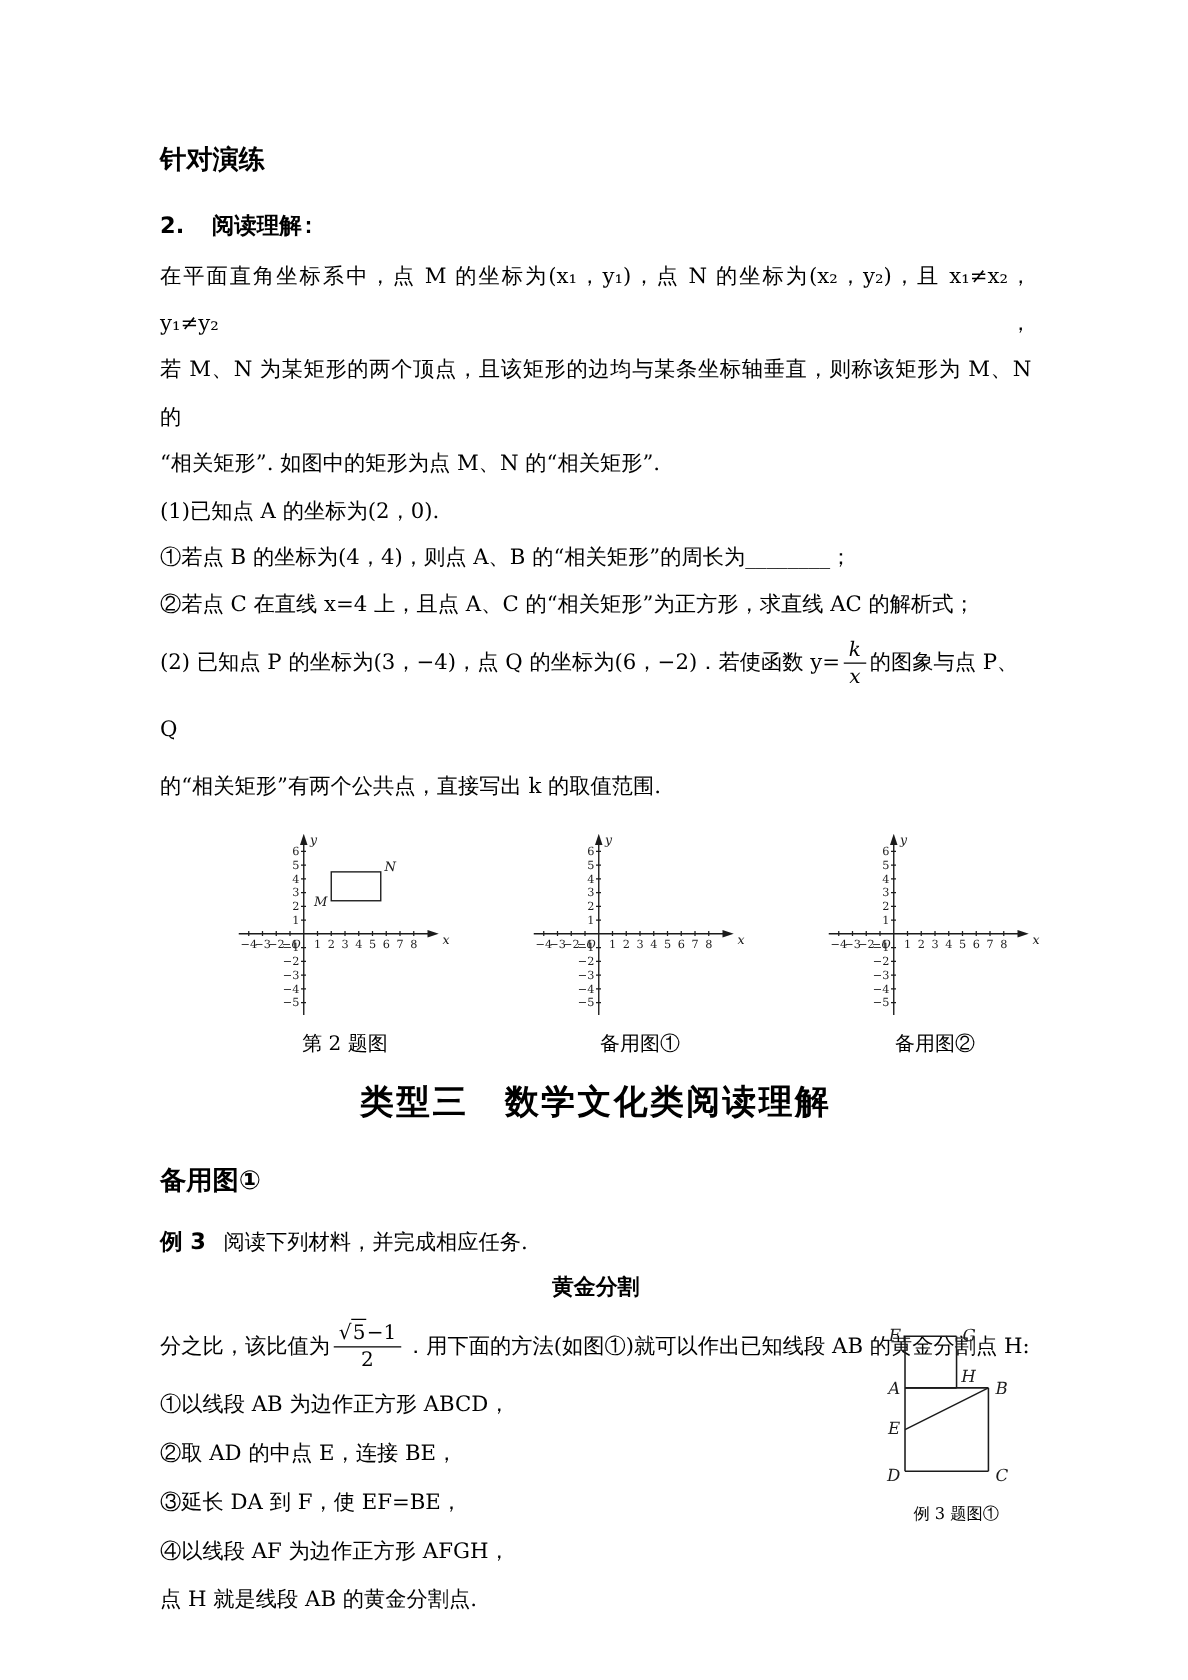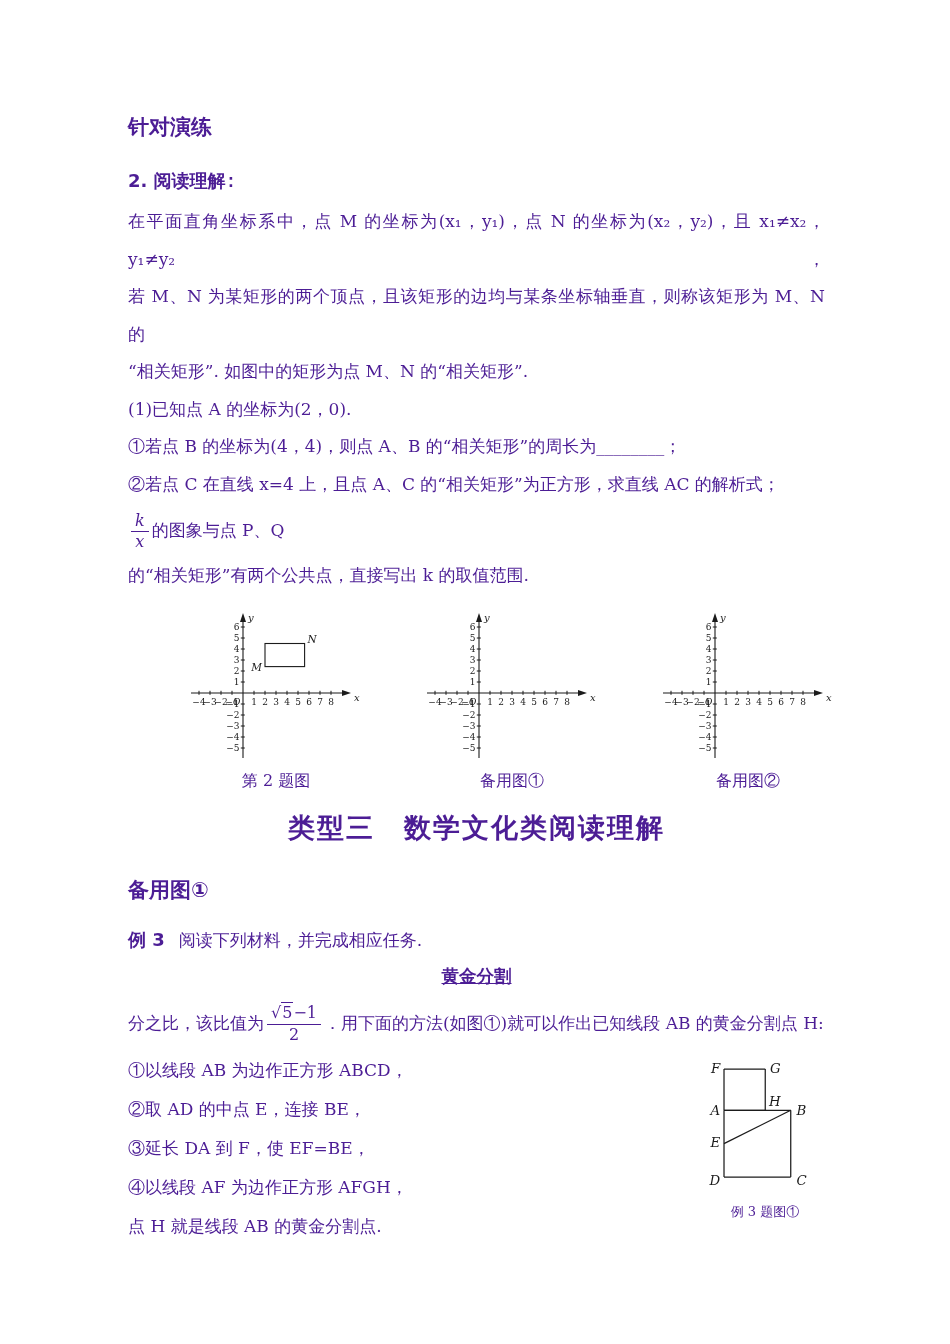--- a/index.html
+++ b/index.html
@@ -1,25 +1,25 @@
 <!DOCTYPE html>
 <html><head>
 <meta charset="utf-8">
 <style>
   html,body{margin:0;padding:0;}
   body{background:#fff;}
   .page{position:relative;width:950px;height:1344px;background:#ffffff;
-        color:#4c1d95;font-family:"DejaVu Serif",serif;overflow:hidden;}
+        color:#000000;font-family:"DejaVu Serif",serif;overflow:hidden;}
   .content{padding:112px 125px 0 128px;}
 
   .h-sans{font-family:"DejaVu Sans","Liberation Sans",sans-serif;font-weight:bold;}
   .heading1{font-size:21px;line-height:30px;margin:0;}
   .prob{margin:24px 0 0;font-size:18px;line-height:30px;}
   .prob .pnum{font-family:"DejaVu Sans",sans-serif;font-weight:bold;margin-right:6px;}
-  .prob .ptitle{font-family:Liberation Mono, monospace;font-weight:bold;}
+  .prob .ptitle{font-family:Liberation Mono, monospace;font-weight:bold;margin-left:16px;}
 
   .line{margin:0;font-size:17px;line-height:37.5px;}
   .fill{text-align:justify;text-align-last:justify;}
   .tall{line-height:54px;}
   .mline{margin:0;font-size:17px;line-height:39px;}
   .mtall{line-height:56px;}
   .intro{margin-top:6px;}
 
   .frac{display:inline-block;vertical-align:middle;text-align:center;
         line-height:1.15;font-size:16px;margin:0 3px;}
@@ -30,21 +30,21 @@
 
   .figrow{display:flex;gap:56px;margin:12px 0 0 58px;}
   .cfig{width:190px;text-align:center;}
   .cfig svg{display:block;margin:0 auto;}
   .figcap{font-size:16px;line-height:24px;margin-top:4px;}
 
   .heading2{font-size:27px;line-height:38px;text-align:center;margin:16px 0 0;letter-spacing:2px;}
   .heading3{font-size:21px;line-height:30px;margin:28px 0 0;}
   .example{margin:20px 0 0;font-size:17px;line-height:30px;}
   .example .exno{font-family:"DejaVu Sans",sans-serif;font-weight:bold;font-size:18px;margin-right:14px;}
-  .mtitle{font-size:17.5px;line-height:26px;text-align:center;margin:8px 0 0;text-decoration:underline;}
+  .mtitle{font-size:17.5px;line-height:26px;text-align:center;margin:8px 0 0;}
   .material{margin-top:6px;}
   .steps{padding-right:230px;}
 
   .golden{position:absolute;left:690px;top:1050px;width:150px;text-align:center;}
   .golden svg{display:block;margin:0 auto;}
   .goldcap{font-size:13px;line-height:22px;margin-top:8px;}
 </style>
 </head>
 <body>
 
@@ -55,21 +55,21 @@
 
     <p class="prob"><span class="pnum">2.</span><span class="ptitle">阅读理解:</span></p>
 
     <div class="intro">
       <p class="line fill">在平面直角坐标系中，点 M 的坐标为(x₁，y₁)，点 N 的坐标为(x₂，y₂)，且 x₁≠x₂，y₁≠y₂，</p>
       <p class="line fill">若 M、N 为某矩形的两个顶点，且该矩形的边均与某条坐标轴垂直，则称该矩形为 M、N 的</p>
       <p class="line">“相关矩形”. 如图中的矩形为点 M、N 的“相关矩形”.</p>
       <p class="line">(1)已知点 A 的坐标为(2，0).</p>
       <p class="line">①若点 B 的坐标为(4，4)，则点 A、B 的“相关矩形”的周长为________；</p>
       <p class="line">②若点 C 在直线 x=4 上，且点 A、C 的“相关矩形”为正方形，求直线 AC 的解析式；</p>
-      <p class="line tall"><span class="frac"><span class="num var">k</span><span class="den var">x</span></span><span>的图象与点 P、Q</span></p>
+      <p class="line tall"><span>(2) 已知点 P 的坐标为(3，−4)，点 Q 的坐标为(6，−2)．若使函数 y=</span><span class="frac"><span class="num var">k</span><span class="den var">x</span></span><span>的图象与点 P、Q</span></p>
       <p class="line">的“相关矩形”有两个公共点，直接写出 k 的取值范围.</p>
     </div>
 
     <div class="figrow">
       <div class="cfig">
         <svg width="180" height="158" viewBox="0 0 180 158">
             <line x1="5" y1="86" x2="158" y2="86" stroke="#1b1b1b" stroke-width="1.1"></line>
             <polygon points="165,86 156,83 156,89" fill="#1b1b1b"></polygon>
             <line x1="57" y1="151" x2="57" y2="13" stroke="#1b1b1b" stroke-width="1.1"></line>
             <polygon points="57,6 54,15 60,15" fill="#1b1b1b"></polygon>

